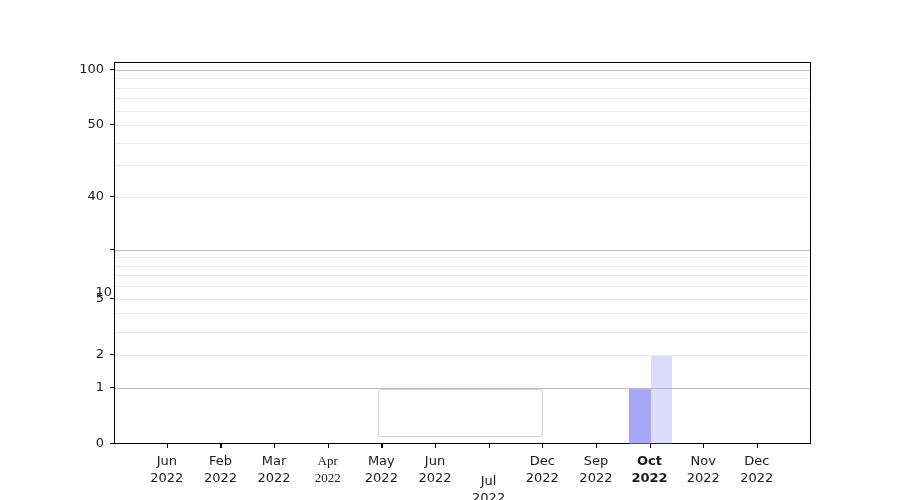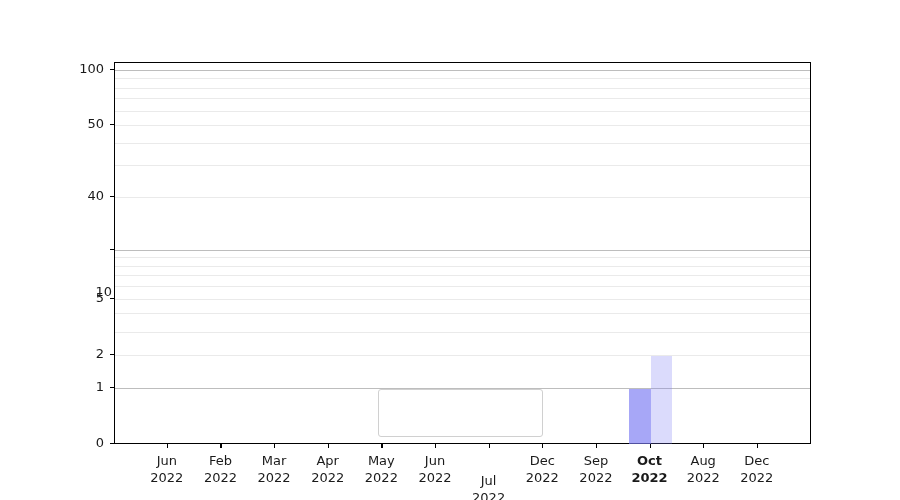--- a/index.html
+++ b/index.html
@@ -83,42 +83,42 @@
       <div class="tickmark" style="left: 166.8px; top: 444px; width: 1.2px; height: 4px;"></div>
       <div class="xtick-label" style="left: 138.8px; top: 452px;">Jun
 2022</div>
       <div class="tickmark" style="left: 220.44px; top: 444px; width: 1.2px; height: 4px;"></div>
       <div class="xtick-label" style="left: 192.44px; top: 452px; text-align: center;">Feb
 2022</div>
       <div class="tickmark" style="left: 274.08px; top: 444px; width: 1.2px; height: 4px;"></div>
       <div class="xtick-label" style="left: 246.08px; top: 452px;">Mar
 2022</div>
       <div class="tickmark" style="left: 327.72px; top: 444px; width: 1.2px; height: 4px;"></div>
-      <div class="xtick-label" style="left: 299.72px; top: 452px;">Apr
+      <div class="xtick-label" style="left: 299.72px; top: 452px; font-family: Liberation Serif, serif;">Apr
 2022</div>
       <div class="tickmark" style="left: 381.36px; top: 444px; width: 1.2px; height: 4px;"></div>
       <div class="xtick-label" style="left: 353.36px; top: 452px;">May
 2022</div>
       <div class="tickmark" style="left: 435px; top: 444px; width: 1.2px; height: 4px;"></div>
       <div class="xtick-label" style="left: 407px; top: 452px;">Jun
 2022</div>
       <div class="tickmark" style="left: 488.64px; top: 444px; width: 1.2px; height: 4px;"></div>
       <div class="xtick-label" style="left: 460.64px; top: 472px;">Jul
 2022</div>
       <div class="tickmark" style="left: 542.28px; top: 444px; width: 1.2px; height: 4px;"></div>
       <div class="xtick-label" style="left: 514.28px; top: 452px;">Dec
 2022</div>
       <div class="tickmark" style="left: 595.92px; top: 444px; width: 1.2px; height: 4px;"></div>
       <div class="xtick-label" style="left: 567.92px; top: 452px;">Sep
 2022</div>
       <div class="tickmark" style="left: 649.56px; top: 444px; width: 1.2px; height: 4px;"></div>
       <div class="xtick-label" style="left: 621.56px; top: 452px; font-weight: bold;">Oct
 2022</div>
       <div class="tickmark" style="left: 703.2px; top: 444px; width: 1.2px; height: 4px;"></div>
-      <div class="xtick-label" style="left: 675.2px; top: 452px;">Aug
+      <div class="xtick-label" style="left: 675.2px; top: 452px;">Nov
 2022</div>
       <div class="tickmark" style="left: 756.84px; top: 444px; width: 1.2px; height: 4px;"></div>
       <div class="xtick-label" style="left: 728.84px; top: 452px;">Dec
 2022</div>
     </div>
   <div id="legend" style="border-color: rgb(208, 208, 208);">
     </div>
 </div>
 
 </body></html>

